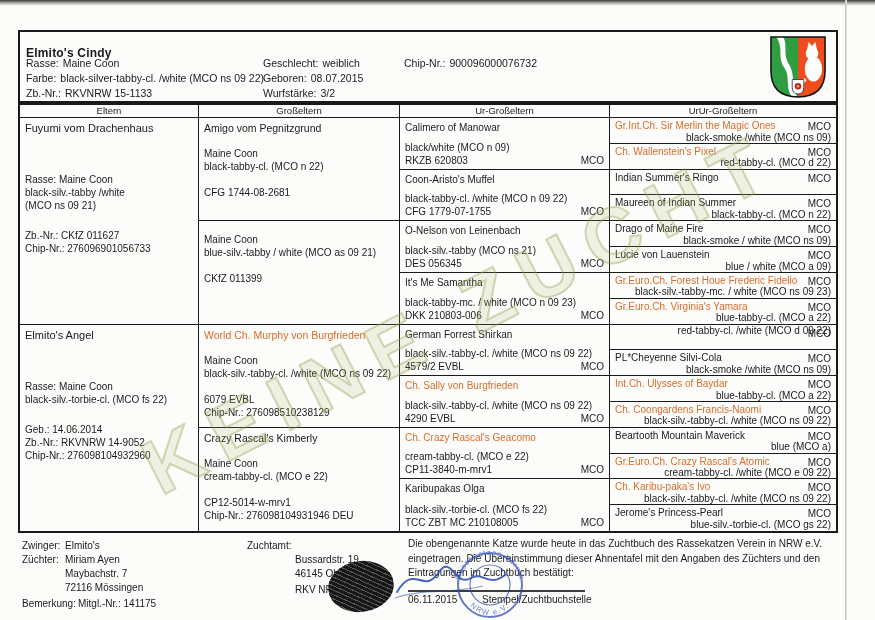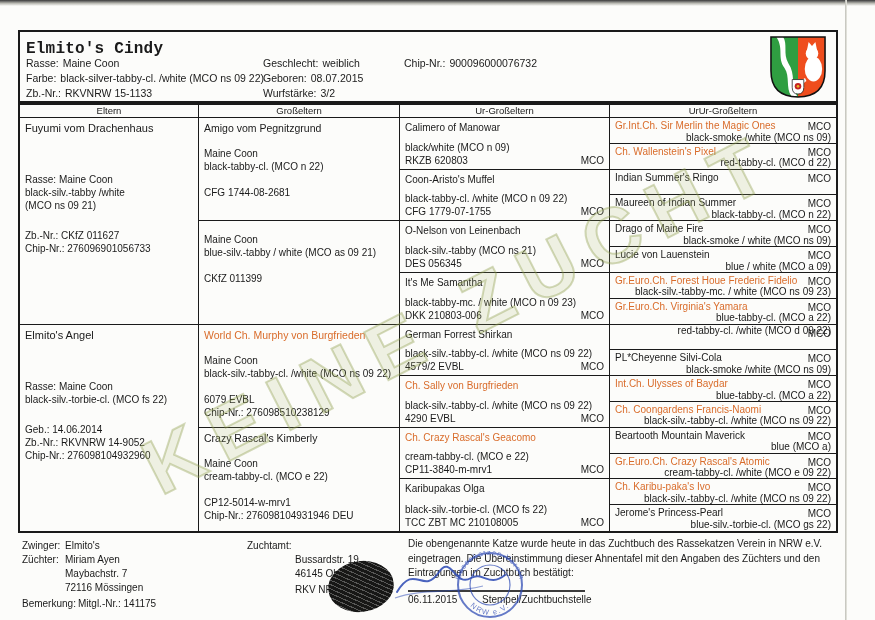--- a/index.html
+++ b/index.html
@@ -4,21 +4,21 @@
 <style>
   html,body{margin:0;padding:0;background:#fff;}
   .page{position:relative;width:875px;height:620px;background:#fcfcfa;overflow:hidden;
         font-family:"Liberation Sans",sans-serif;color:#1a1a1a;}
   .scan-top{position:absolute;left:0;top:0;width:875px;height:6px;
         background:linear-gradient(to bottom,#39393a,#b9b9b2 55%,rgba(255,255,255,0));}
   .scan-right{position:absolute;left:845px;top:0;width:2px;height:620px;
         background:linear-gradient(to right,#bdbdb6,#ebebe4);}
   
   .hdrbox{position:absolute;left:18px;top:30px;width:820px;height:73px;border:2px solid #1a1a1a;box-sizing:border-box;}
-  .title{position:absolute;left:6px;top:8px;font-size:16px;font-weight:bold;letter-spacing:.2px;font-family:Liberation Mono, monospace;}
+  .title{position:absolute;left:6px;top:14px;font-size:12px;font-weight:bold;letter-spacing:.2px;}
   .hgroup{position:absolute;font-size:10.5px;line-height:15px;white-space:nowrap;}
   .hleft{left:6px;top:24px}.hmid{left:243px;top:24px}.hchip{left:384px;top:24px}
   .hlabel{margin-right:4px;}
   .logo{position:absolute;right:10px;top:3px;}
   
   .pedigree{position:absolute;left:18px;top:103px;width:820px;height:430px;border:2px solid #1a1a1a;
         box-sizing:border-box;display:grid;grid-template-columns:179px 201px 210px 1fr;
         grid-template-rows:13px repeat(16,1fr);}
   .cell{position:relative;border-right:1px solid #1a1a1a;border-bottom:1px solid #1a1a1a;
         overflow:hidden;font-size:10px;line-height:13px;}

